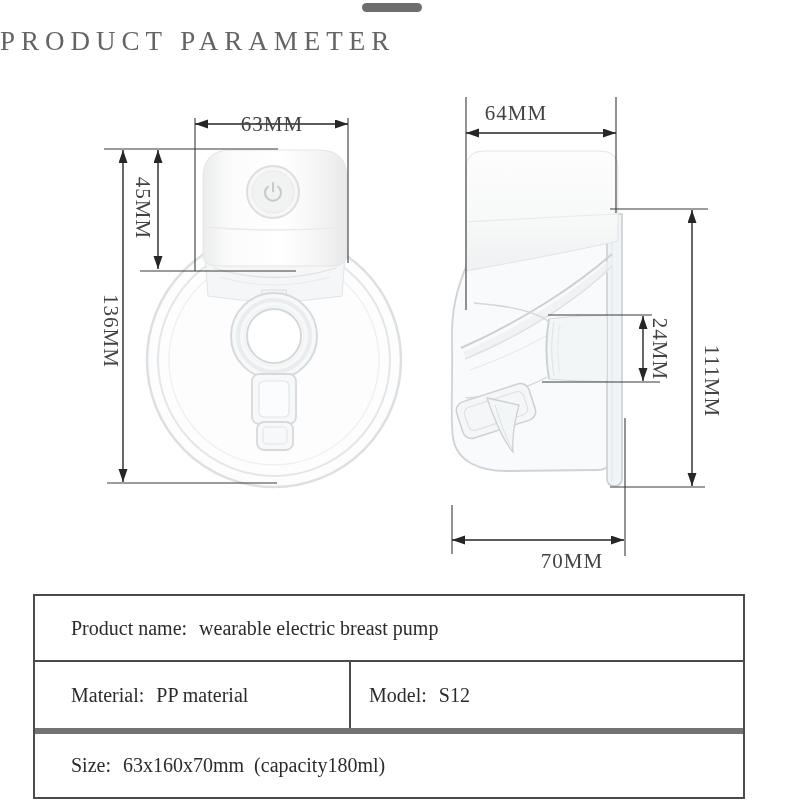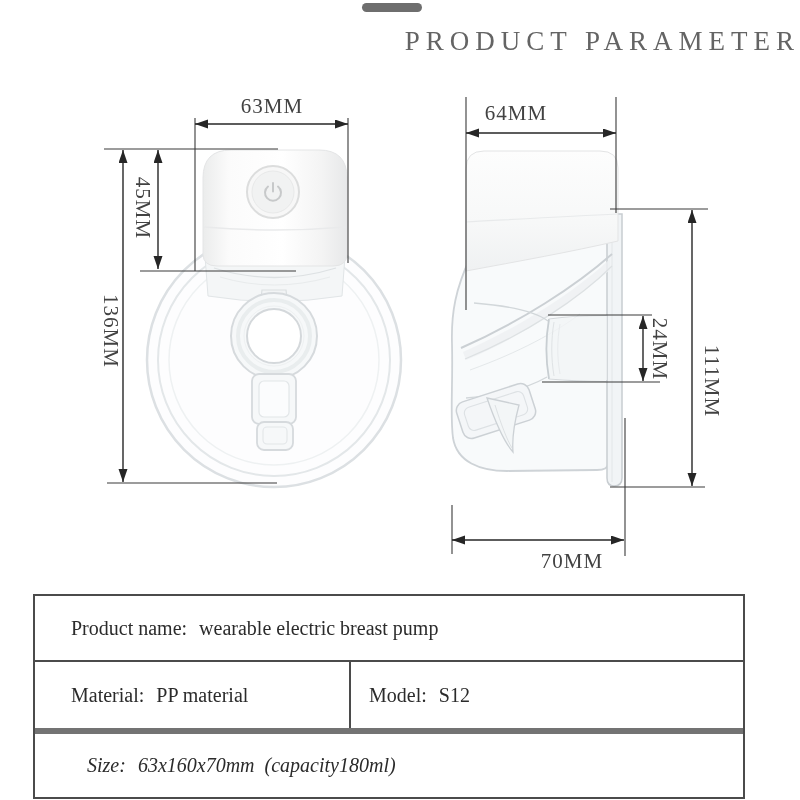--- a/index.html
+++ b/index.html
@@ -1,42 +1,42 @@
 <!DOCTYPE html>
 <html><head>
 <meta charset="utf-8">
 <style>
   html,body{margin:0;padding:0;background:#ffffff;}
   .canvas{position:relative;width:800px;height:800px;background:#ffffff;overflow:hidden;
           font-family:"Liberation Serif","DejaVu Serif",serif;}
   
   .pill{position:absolute;left:362px;top:3px;width:60px;height:9px;border-radius:5px;background:#6e6e6e;}
-  .page-title{position:absolute;left:0;top:26px;width:800px;text-align:right;
+  .page-title{position:absolute;left:0;top:26px;width:800px;text-align:left;
               font-size:27px;letter-spacing:6px;color:#646464;font-weight:400;}
   
   .diagram-svg{position:absolute;left:0;top:0;width:800px;height:580px;}
   
   .dim{position:absolute;font-size:21px;color:#424242;letter-spacing:1px;white-space:nowrap;
        transform:translate(-50%,-50%);}
   .dim.vert{transform:translate(-50%,-50%) rotate(90deg);}
-  .d63 {left:272px;top:106px;}
+  .d63 {left:272px;top:124px;}
   .d45 {left:142px;top:208px;}
   .d136{left:110px;top:331px;}
   .d64 {left:516px;top:113px;}
   .d24 {left:659px;top:349px;}
   .d111{left:711px;top:381px;}
   .d70 {left:572px;top:561px;}
   
   .spec{position:absolute;left:33px;top:594px;width:708px;border:2px solid #4b4b4b;
         color:#2b2b2b;font-size:20px;}
   .spec .r1{height:64px;line-height:64px;border-bottom:2px solid #4b4b4b;padding-left:36px;}
   .spec .r2{height:66px;border-bottom:6px solid #737373;display:flex;}
   .spec .c-material{width:316px;line-height:66px;padding-left:36px;border-right:2px solid #4b4b4b;box-sizing:border-box;}
   .spec .c-model{flex:1;line-height:66px;padding-left:18px;}
-  .spec .r3{height:63px;line-height:63px;padding-left:52px;font-style:italic;}
+  .spec .r3{height:63px;line-height:63px;padding-left:36px;}
   .spec .v{margin-left:12px;}
   .spec span{white-space:pre;}
 </style>
 </head>
 <body>
 
 <div class="canvas">
 
   <div class="pill"></div>
   <div class="page-title">PRODUCT PARAMETER</div>

